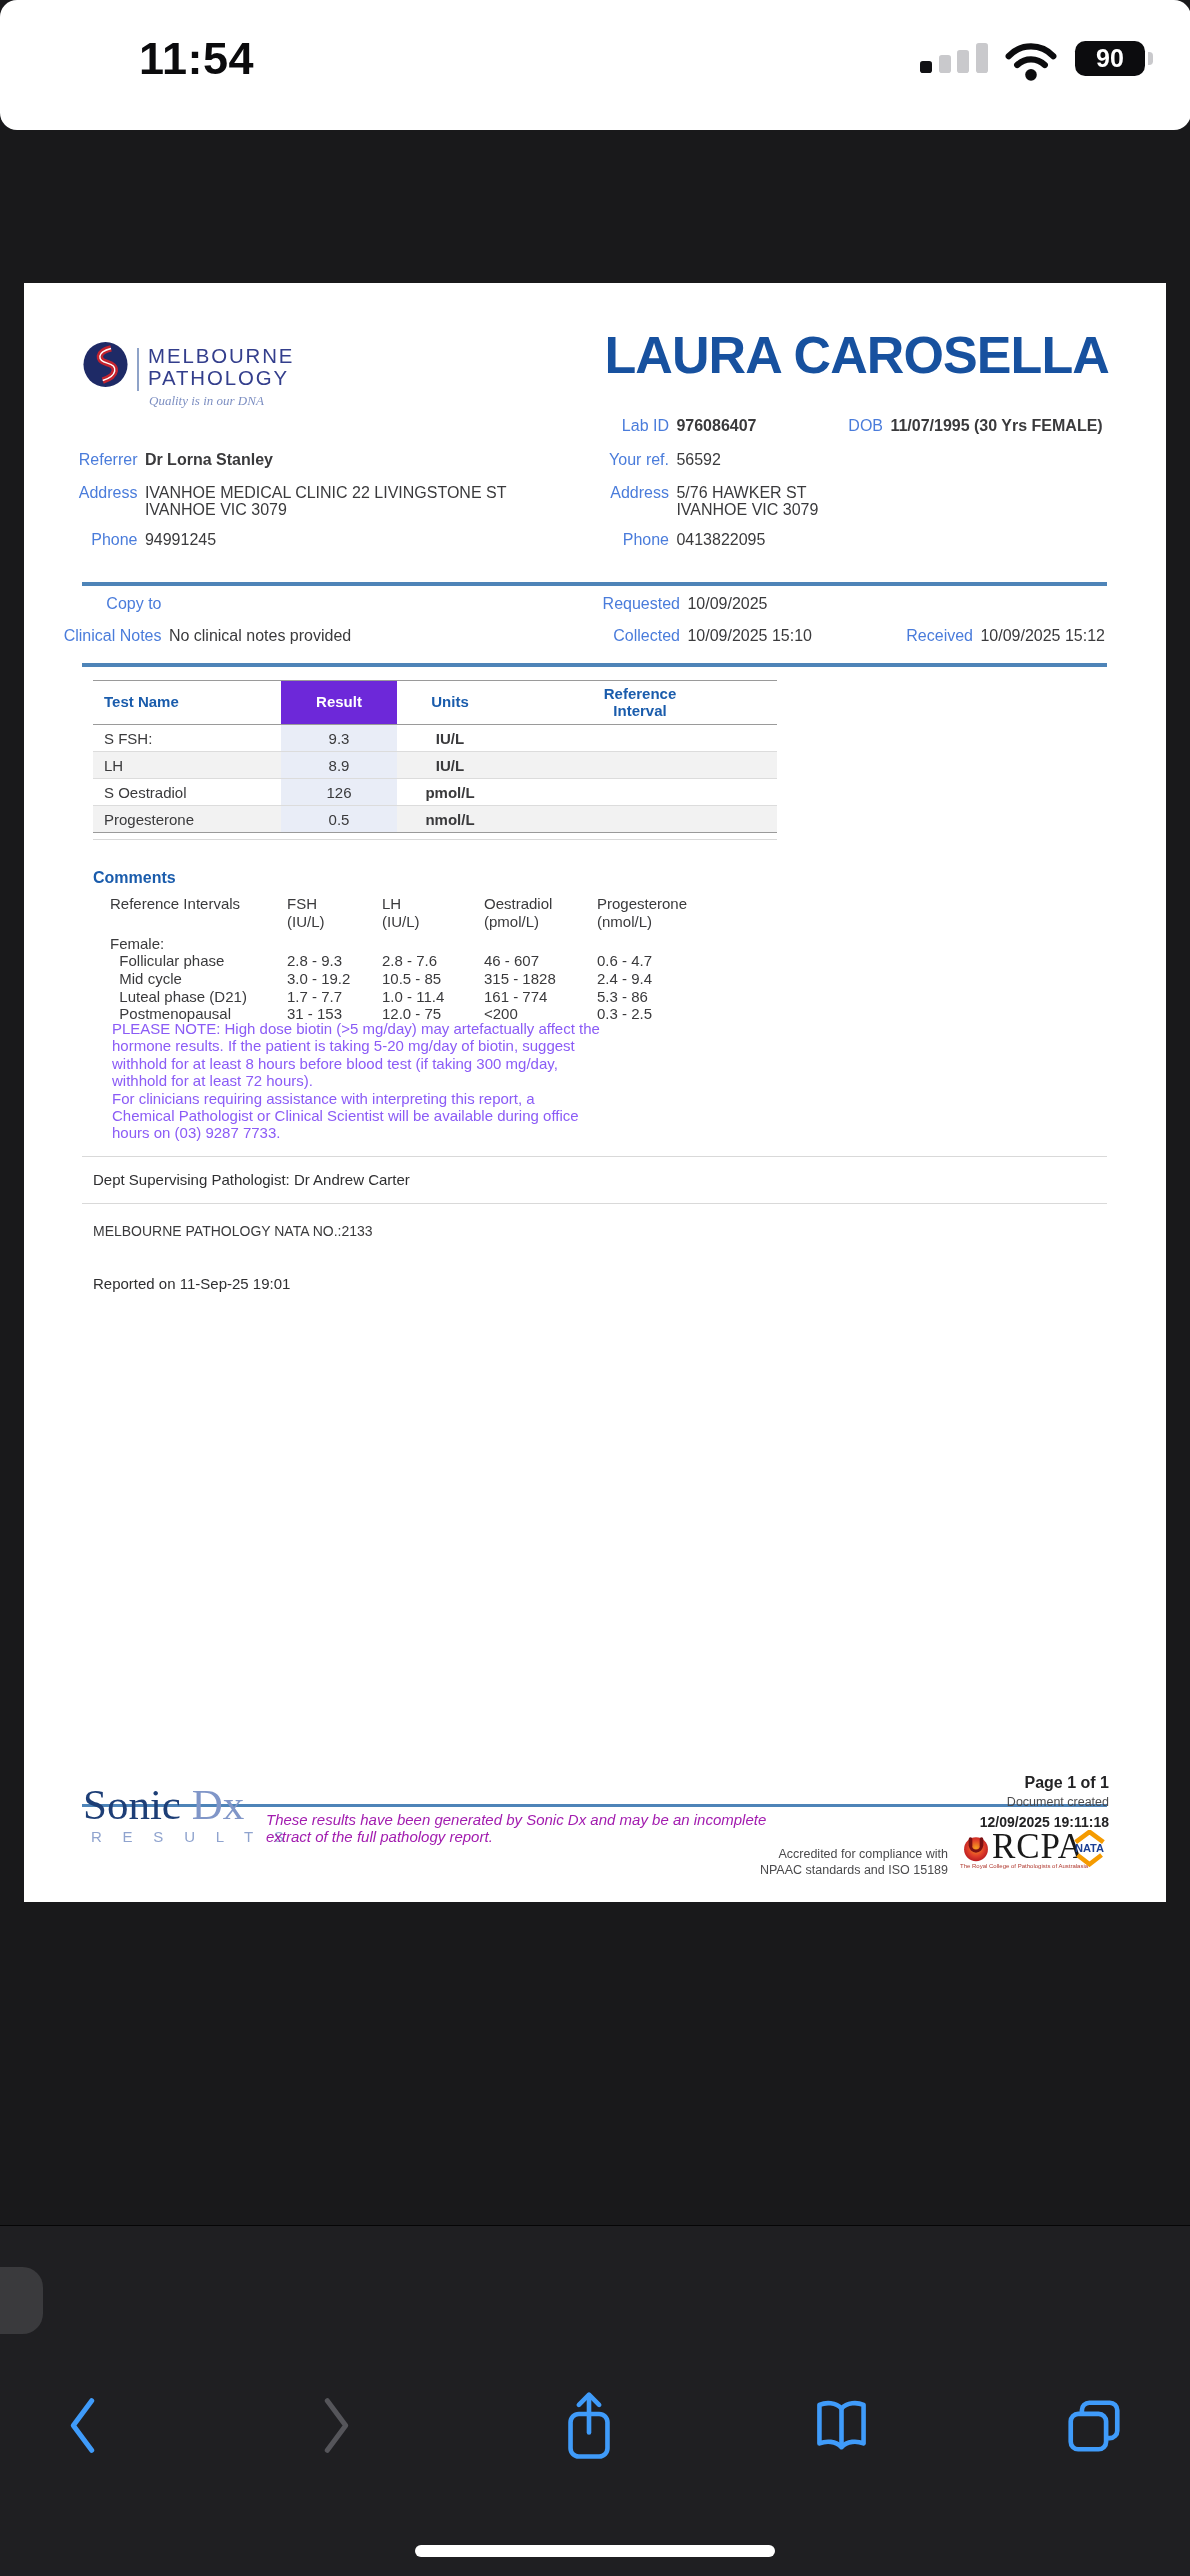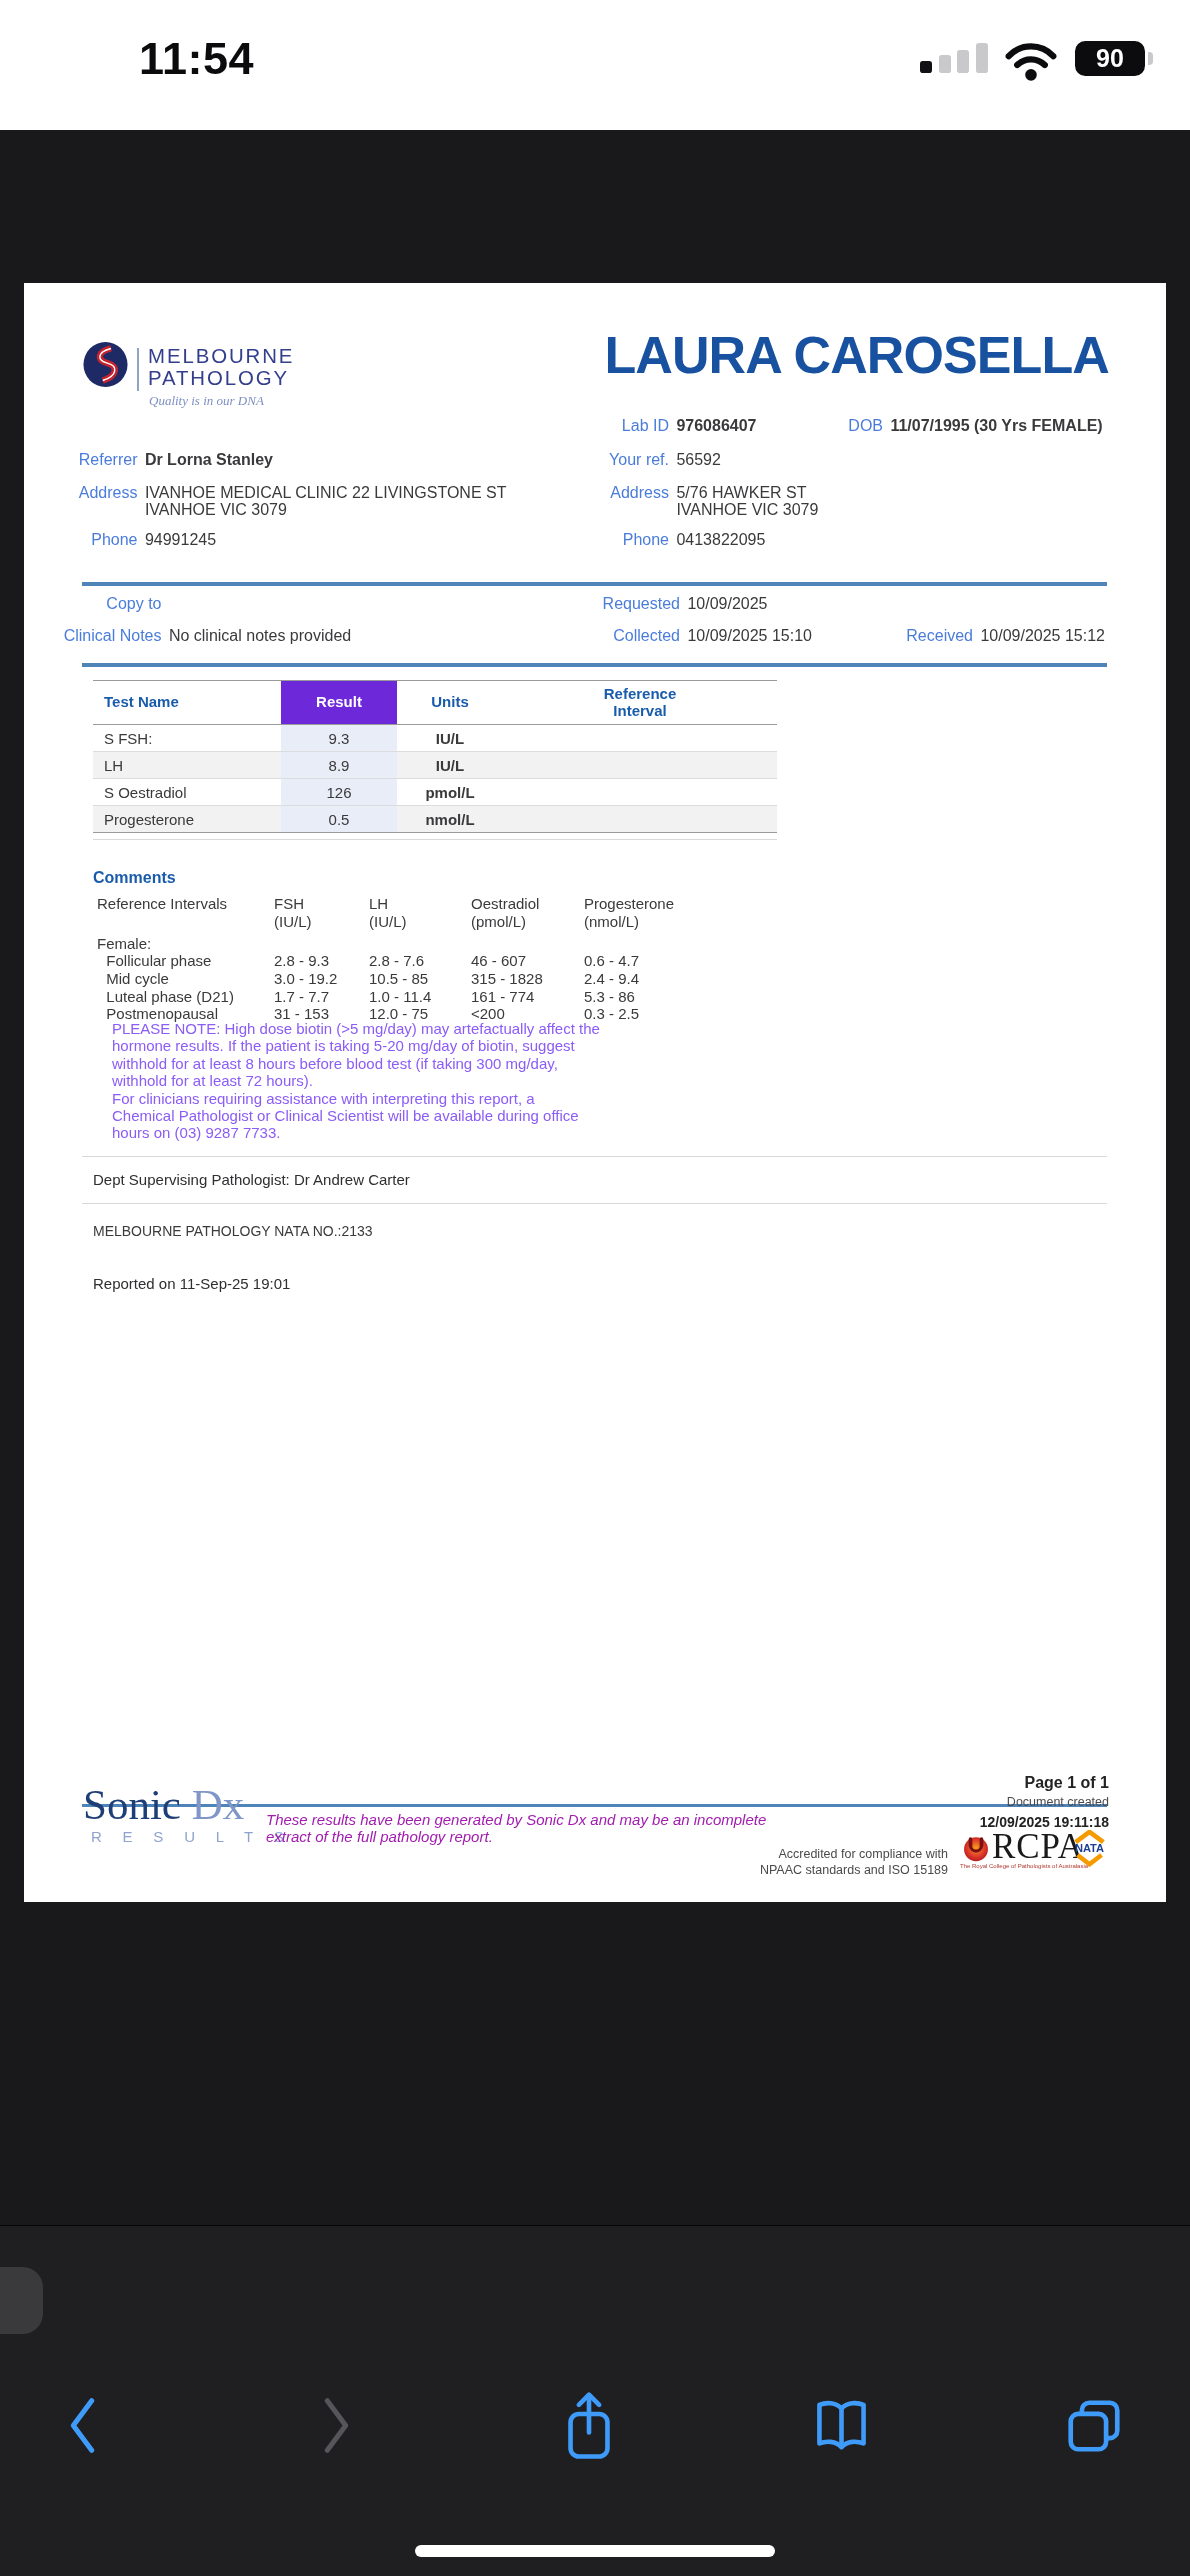--- a/index.html
+++ b/index.html
@@ -2,21 +2,21 @@
 <html style="font-size:15px"><head>
 <meta charset="utf-8">
 <style>
   html,body{margin:0;padding:0;}
   body{
     width:1191px;height:2576px;position:relative;overflow:hidden;
     background:#19191b;font-family:"Liberation Sans",sans-serif;
     -webkit-font-smoothing:antialiased;
   }
   
-  .statusbar{position:absolute;left:0;top:0;width:1191px;height:130px;background:#ffffff;}
+  .statusbar{position:absolute;left:0;top:0;width:1191px;height:130px;background:#ffffff;border-radius:17px;}
   .sb-time{position:absolute;left:139px;top:33px;font-size:45px;font-weight:700;color:#0b0b0d;letter-spacing:0.5px;}
   .sb-right{position:absolute;right:46px;top:41px;display:flex;gap:16.7px;}
   .sig{display:flex;align-items:flex-end;gap:6.5px;height:32px;}
   .sig i{display:block;width:12px;border-radius:2.8px;background:#c9c9cc;}
   .sig i.on{background:#111114;}
   .battery{position:relative;width:70px;height:35px;background:#0c0c0e;border-radius:10.2px;
     display:flex;align-items:center;justify-content:center;}
   .battery span{color:#fff;font-size:25px;font-weight:700;}
   .battery .nub{position:absolute;right:-8.3px;top:11px;width:5.6px;height:13px;background:#c9c9cc;border-radius:0 3.7px 3.7px 0;}
   
@@ -42,21 +42,21 @@
   .rtable .h.first{justify-content:flex-start;padding-left:11px;}
   .rtable .h.result{background:#6d28d9;color:#ffffff;}
   .rtable .c{height:26px;display:flex;align-items:center;}
   .rtable .c.name{padding-left:11px;}
   .rtable .c.mid{justify-content:center;font-weight:bold;}
   .rtable .c.result{background:#e9edf7;justify-content:center;}
   .rtable .alt{background:#f2f2f2;}
   .rtable .c.bt{border-top:0.9px solid #dcdcdc;}
   
   .comments-h{position:absolute;left:69px;top:586px;font-size:16px;font-weight:700;color:#1a5cac;}
-  .ref-grid{position:absolute;left:73px;top:612px;display:grid;grid-template-columns:177px 95px 102px 113px 130px;
+  .ref-grid{position:absolute;left:86px;top:612px;display:grid;grid-template-columns:177px 95px 102px 113px 130px;
     font-size:15px;line-height:17.6px;color:#3a3a3c;row-gap:0;}
   .ref-grid .cell{height:17.6px;}
   .ref-grid .sp{height:4.6px;grid-column:1 / span 5;}
   .ref-grid .indent{padding-left:9.3px;}
   .note{position:absolute;left:69px;top:737px;width:612px;font-size:15px;line-height:17.4px;color:#8b5cf6;white-space:pre-line;margin-left:19px;}
   .plain-line{position:absolute;left:69px;font-size:15px;color:#2f2f31;}
   .small-line{position:absolute;left:69px;font-size:14px;color:#3a3a3c;}
   
   .page-num{position:absolute;right:57px;top:1491px;font-size:16px;font-weight:700;color:#232325;}
   .sonic{position:absolute;left:59px;top:1500px;font-family:"Liberation Serif",serif;font-size:43px;line-height:43px;}

